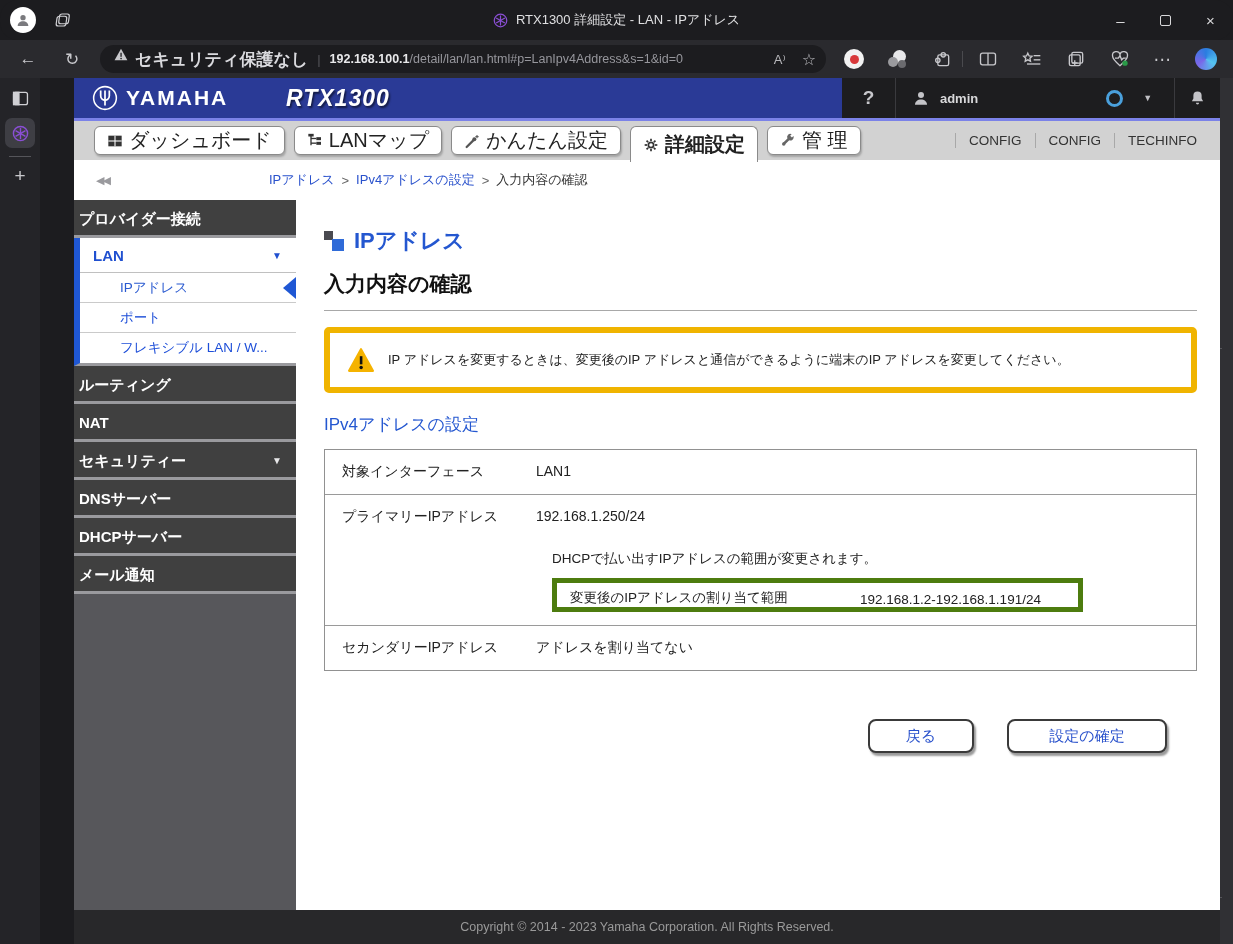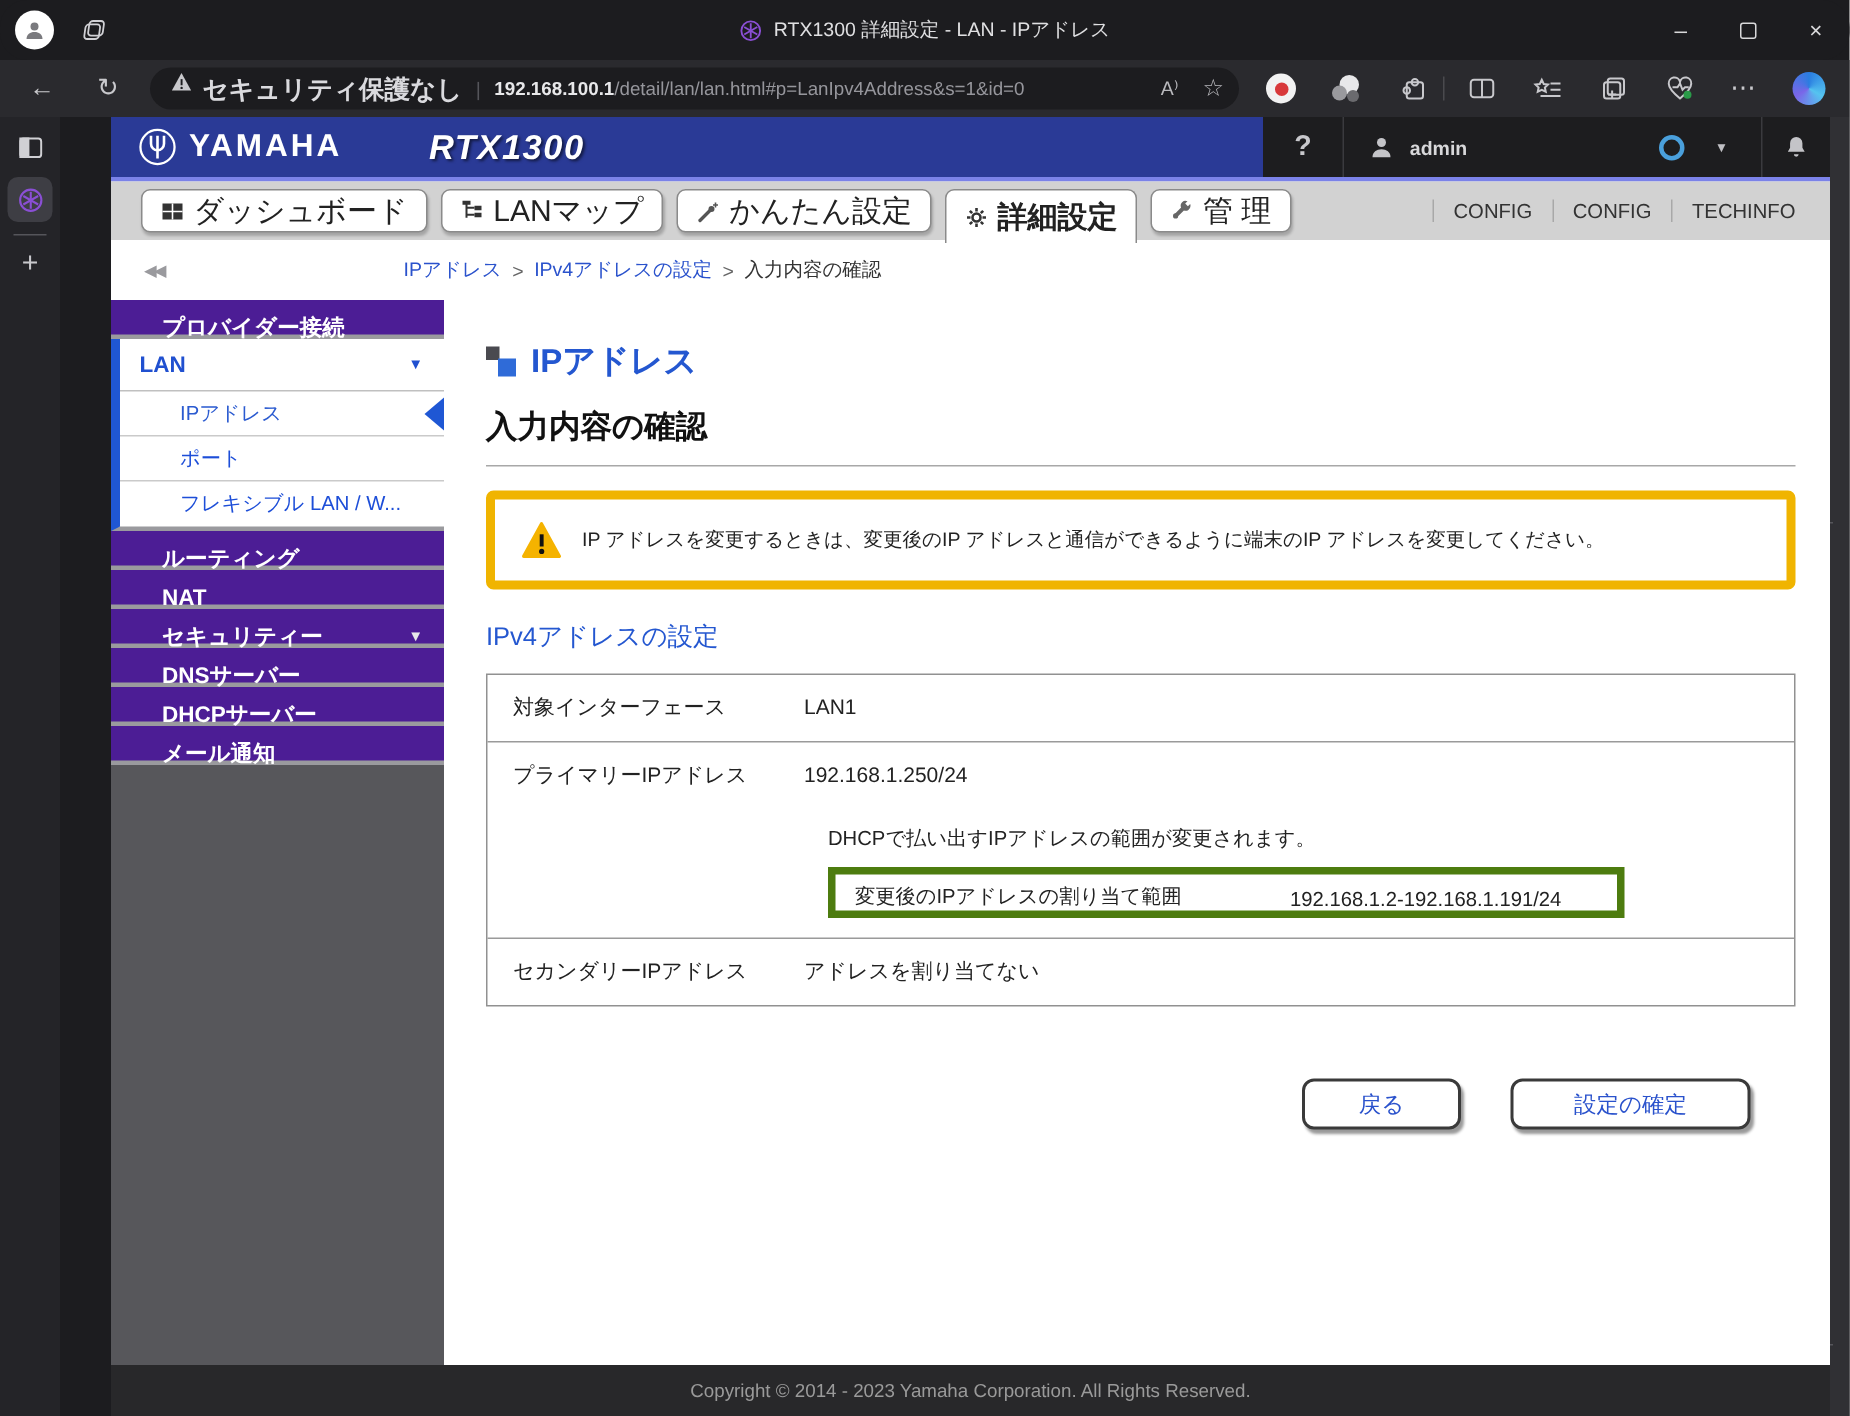--- a/index.html
+++ b/index.html
@@ -94,22 +94,22 @@
   .collapse { position:absolute; left:22px; top:0; height:40px; display:flex; align-items:center;
               color:#9a9a9e; font-size:11px; letter-spacing:-2px; }
   .crumbs { position:absolute; left:195px; top:0; height:40px; display:flex; align-items:center;
             font-size:13px; gap:7px; white-space:nowrap; }
   .crumbs .lnk { color:#2a52cc; text-decoration:none; }
   .crumbs .sep { color:#666; }
   .crumbs .cur { color:#333; }
 
   .sidecol { position:absolute; left:0; top:122px; width:222px; bottom:34px;
              display:flex; flex-direction:column; background:#fff; }
-  .g-item { height:26px; background:#4c1d95; border-bottom:3px solid #9a9a9e; color:#fff;
-            font-weight:bold; font-size:15px; line-height:38px; padding-left:34px; position:relative; }
+  .g-item { height:38px; background:#404040; border-bottom:3px solid #9a9a9e; color:#fff;
+            font-weight:bold; font-size:15px; line-height:38px; padding-left:5px; position:relative; }
   .g-item .caret { position:absolute; right:14px; top:0; font-size:10px; line-height:38px; color:#e8e8ea; }
   .lan-group { background:#fff; border-left:6px solid #1f57d4; border-bottom:3px solid #9a9a9e; }
   .lan-head { height:35px; line-height:35px; padding-left:13px; color:#2050d0; font-weight:bold;
               font-size:15px; position:relative; border-bottom:1px solid #c0c0c0; }
   .lan-head .caret { position:absolute; right:14px; top:0; font-size:10px; line-height:35px; color:#2050d0; }
   .sub-item { height:30px; line-height:30px; padding-left:40px; font-size:13.5px; color:#1d4ed8;
               position:relative; border-bottom:1px solid #cacaca; }
   .sub-item:last-child { border-bottom:none; }
   .sub-item.active { color:#2a5ad0; }
   .active-marker { position:absolute; right:0; top:4px; width:0; height:0;

